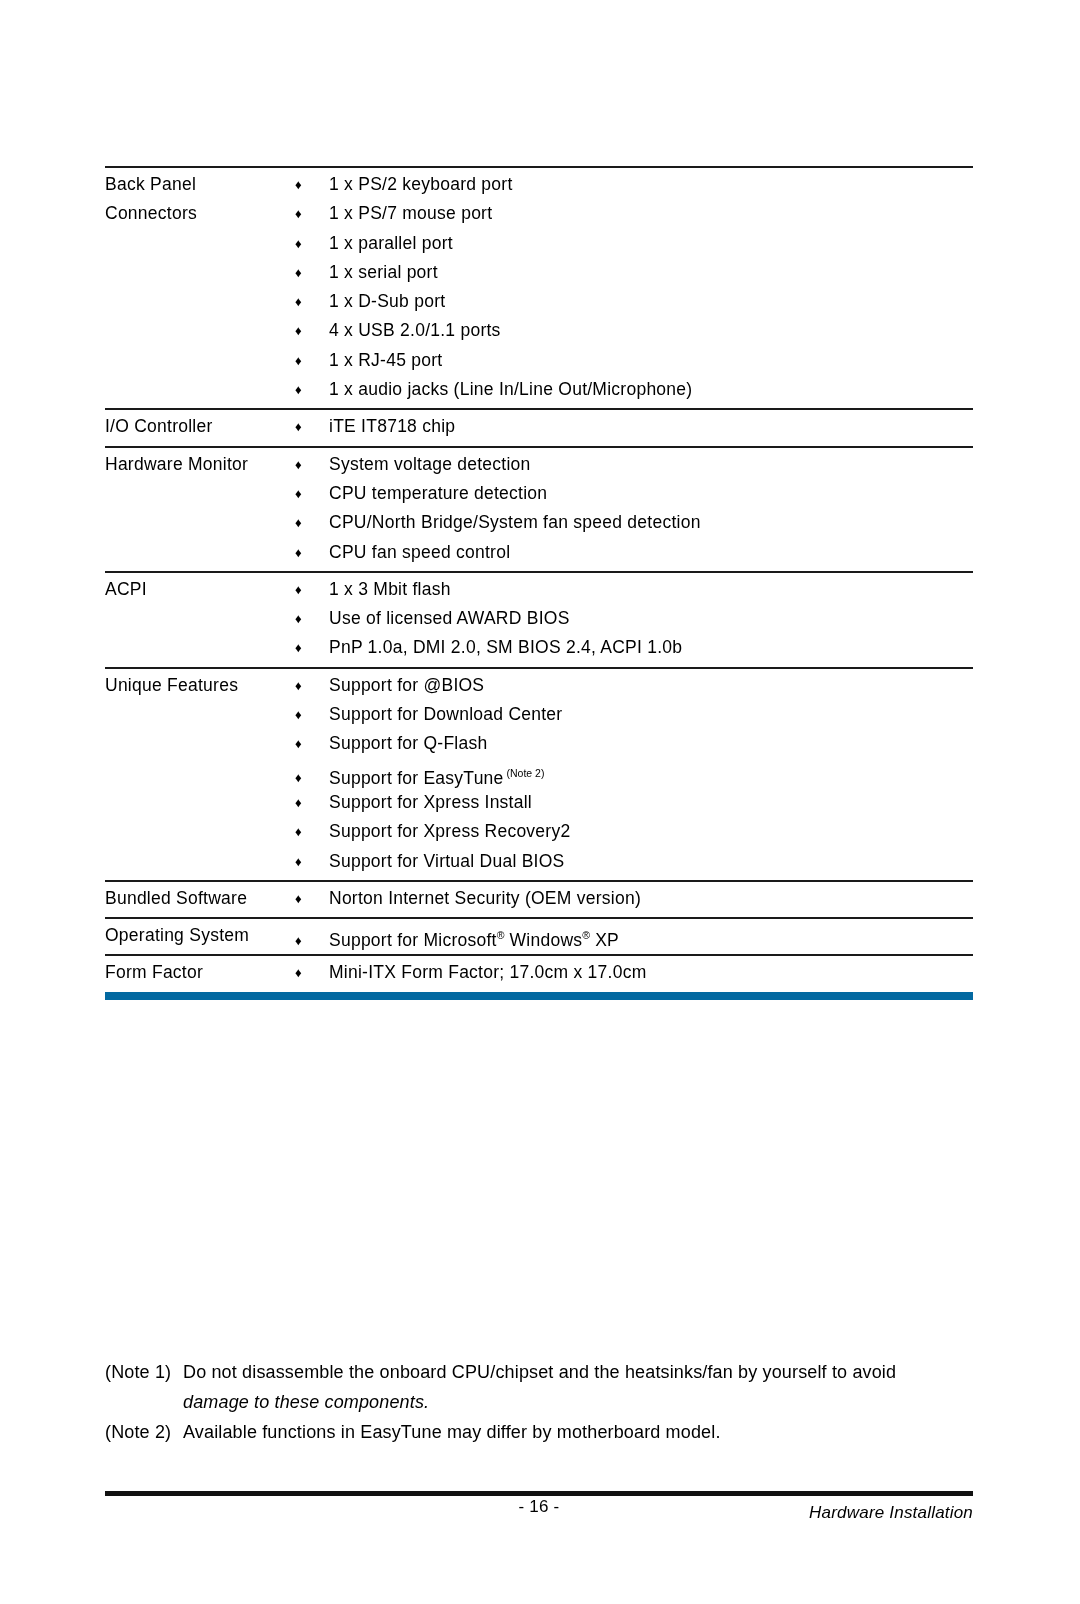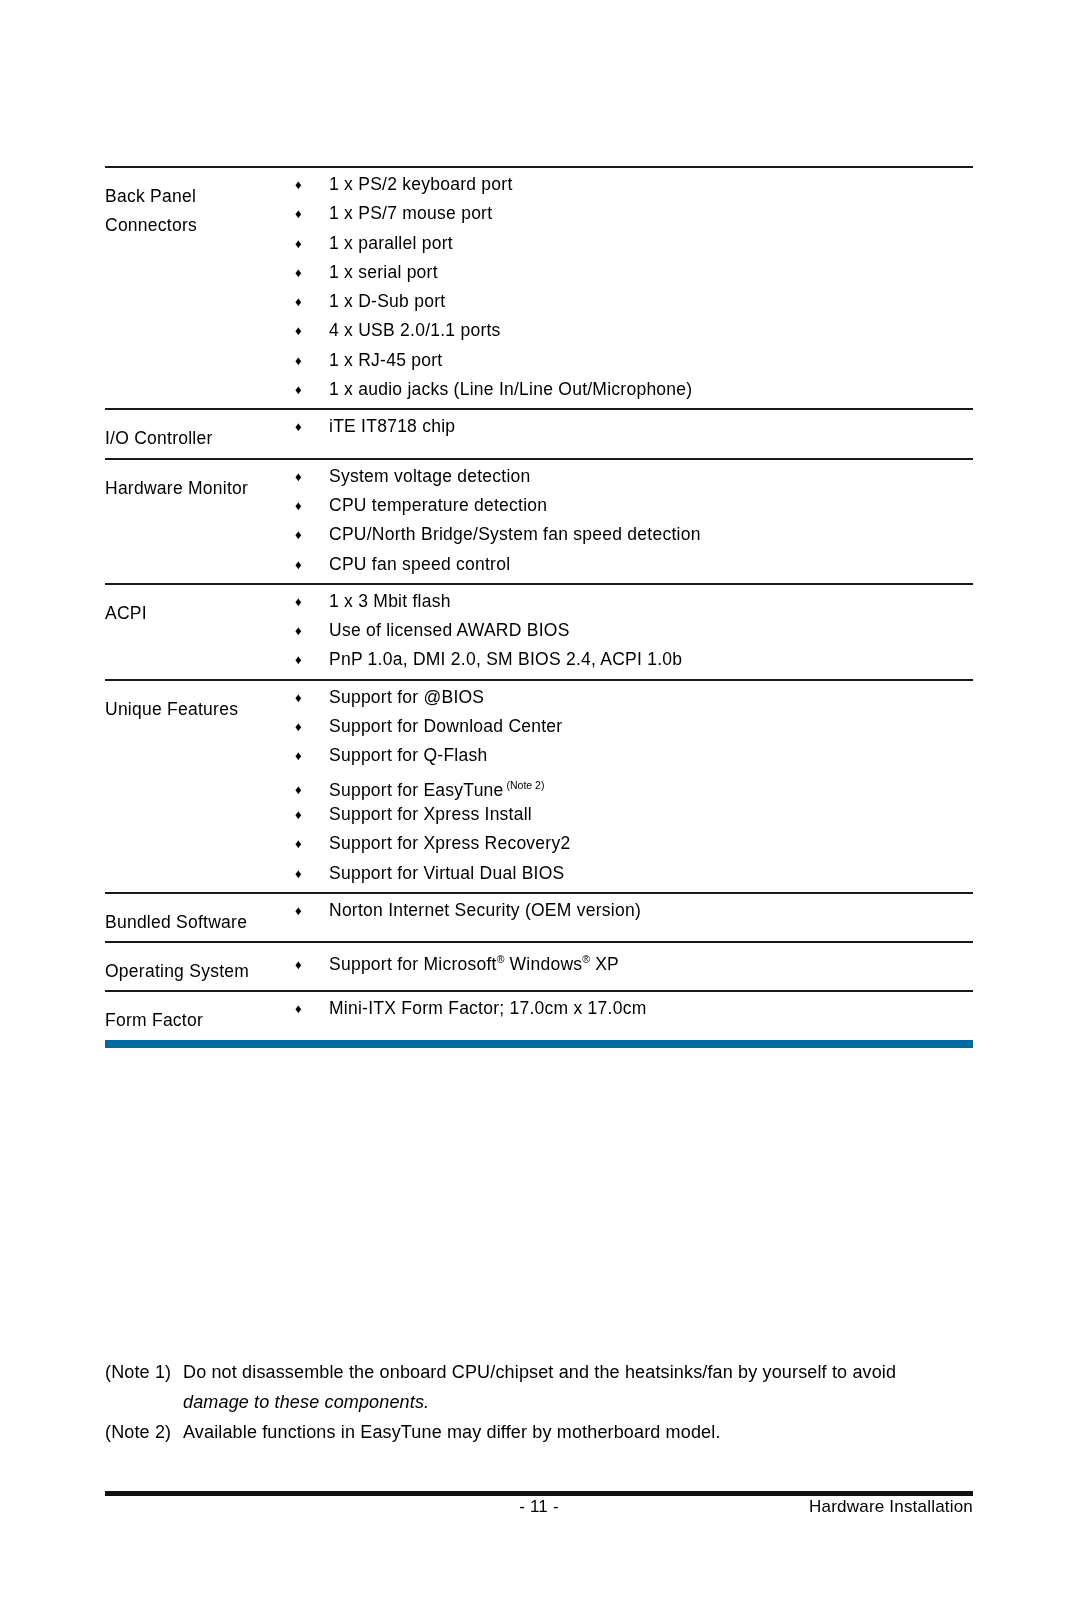--- a/index.html
+++ b/index.html
@@ -42,21 +42,21 @@
   }
   .spec-table td {
     vertical-align: top;
     padding: 0;
     font-size: 17.5px;
     line-height: 29.3px;
     letter-spacing: 0.25px;
   }
   td.cat-cell {
     width: 190px;
-    padding-top: 14px;
+    padding-top: 2px;
     padding-bottom: 4px;
     white-space: pre-line;
   }
   td.items-cell {
     padding-top: 2px;
     padding-bottom: 4px;
   }
   .item-line {
     display: flex;
     align-items: baseline;
@@ -132,23 +132,24 @@
   .footer-page {
     position: absolute;
     left: 0;
     top: 0;
     width: 868px;
     text-align: center;
   }
   .footer-section {
     position: absolute;
     right: 0;
-    top: 0;
+    top: 6px;
     text-align: left;
     white-space: nowrap;
+    font-style: italic;
   }
 </style>
 </head>
 <body>
 
 <div class="page">
 
   <table class="spec-table">
     <tbody>
         <tr>
@@ -307,17 +308,17 @@
       <div class="note-cont">damage to these components.</div>
       <div class="note">
         <div class="note-label">(Note 2)</div>
         <div class="note-body">Available functions in EasyTune may differ by motherboard model.</div>
       </div>
     </div>
 
   <div class="footer-rule"></div>
 
   <div class="footer">
-    <div class="footer-page">- 11 -</div>
+    <div class="footer-page">- 16 -</div>
     <div class="footer-section">Hardware Installation</div>
   </div>
 
 </div>
 
 </body></html>

